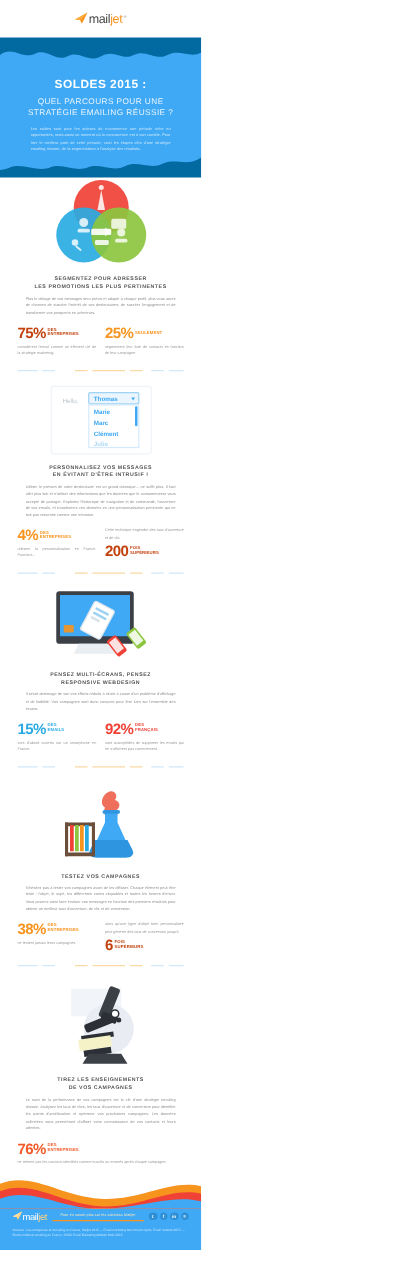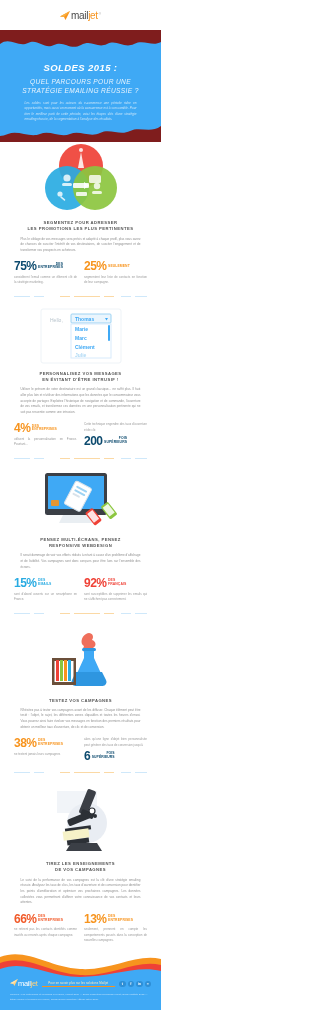--- a/index.html
+++ b/index.html
@@ -14,21 +14,21 @@
   .page { width:161px; position:relative; background:#fff; }
 
   
   .logo-bar { height:30px; display:flex; align-items:center; justify-content:center; background:#fff; }
   .logo { display:flex; align-items:baseline; gap:1px; }
   .logo-arrow { width:10px; height:9px; position:relative; top:1px; }
   .logo-text { font-size:10px; font-weight:normal; color:#4a4a4a; letter-spacing:-0.3px; }
   .logo-text .jet { color:#f7941e; }
   .logo-tm { font-size:3px; color:#9a9a9a; position:relative; top:-4px; }
 
-  .hero { position:relative; background:#7f1d1d;font-style:italic; }
+  .hero { position:relative; background:#0369a1; }
   .hero-blob { display:block; width:161px; }
   .hero-inner {
     position:absolute; top:0; left:0; width:161px; height:100%;
     display:flex; flex-direction:column; align-items:center;
     padding:32px 14px 8px; text-align:center;
   }
   .hero h1 {
     font-size:9.5px; font-weight:bold; color:#ffffff;
     letter-spacing:0.4px; line-height:1.35; margin-bottom:2px;
   }
@@ -57,21 +57,21 @@
 
   
   .stats { display:flex; gap:7px; margin:7px 0 0; }
   .stat { flex:1; }
   .stat-head { display:flex; align-items:center; gap:1.5px; }
   .stat-num { font-size:12px; font-weight:bold; line-height:1; letter-spacing:-0.5px; }
   .stat-lbl { font-size:3.4px; font-weight:bold; line-height:1.12; text-transform:uppercase; letter-spacing:0.1px; }
   .stat-txt { font-size:3.0px; color:#9a9a9a; line-height:1.8; margin-top:2.5px; text-align:justify; }
   .stat-pre { font-size:3.0px; color:#9a9a9a; line-height:1.8; margin-bottom:2px; text-align:justify; }
 
-  .c-green  { color:#0c4a6e;text-align:right; }
+  .c-green  { color:#c2410c; }
   .c-orange { color:#f7941e; }
   .c-blue   { color:#29abe2; }
   .c-red    { color:#ef4136; }
 
   
   .divider { display:flex; justify-content:center; margin:9px 0; }
 
   
   .footer { position:relative; margin-top:8px; }
   .footer-wave { display:block; width:161px; }
@@ -377,37 +377,27 @@
     </div>
     <div class="sec-title">
       <span>TIREZ LES ENSEIGNEMENTS</span><br>
       <span>DE VOS CAMPAGNES</span>
     </div>
     <p class="body-copy">Le suivi de la performance de vos campagnes est la clé d'une stratégie emailing réussie. Analysez les taux de clics, les taux d'ouverture et de conversion pour identifier les points d'amélioration et optimiser vos prochaines campagnes. Les données collectées vous permettront d'affiner votre connaissance de vos contacts et leurs attentes.</p>
 
     <div class="stats">
       <div class="stat">
         <div class="stat-head">
-          <span class="stat-num" style="color:#f15a29">66%</span>
+          <span class="stat-num" style="color:#f15a29">76%</span>
           <span class="stat-lbl" style="color:#f15a29">
             <span>DES</span><br>
             <span>ENTREPRISES</span>
           </span>
         </div>
         <div class="stat-txt">ne retirent pas les contacts identifiés comme inactifs ou erronés après chaque campagne.</div>
-      </div>
-      <div class="stat">
-        <div class="stat-head">
-          <span class="stat-num c-orange">13%</span>
-          <span class="stat-lbl c-orange">
-            <span>DES</span><br>
-            <span>ENTREPRISES</span>
-          </span>
-        </div>
-        <div class="stat-txt">seulement, prennent en compte les comportements passés dans la conception de nouvelles campagnes.</div>
       </div>
     </div>
   </div>
 
   <div class="footer">
     <svg class="footer-wave" viewBox="0 0 161 26" preserveAspectRatio="none">
       <path fill="#f7941e" d="M0,6 C26,-4 48,16 80,18 C112,20 136,2 161,8 L161,26 L0,26 Z"></path>
       <path fill="#ef4136" d="M0,12 C26,2 48,22 80,24 C112,26 136,8 161,14 L161,26 L0,26 Z"></path>
       <path fill="#3fa9f5" d="M0,18 C26,8 48,26 80,26 C112,26 136,14 161,20 L161,26 L0,26 Z"></path>
     </svg>

